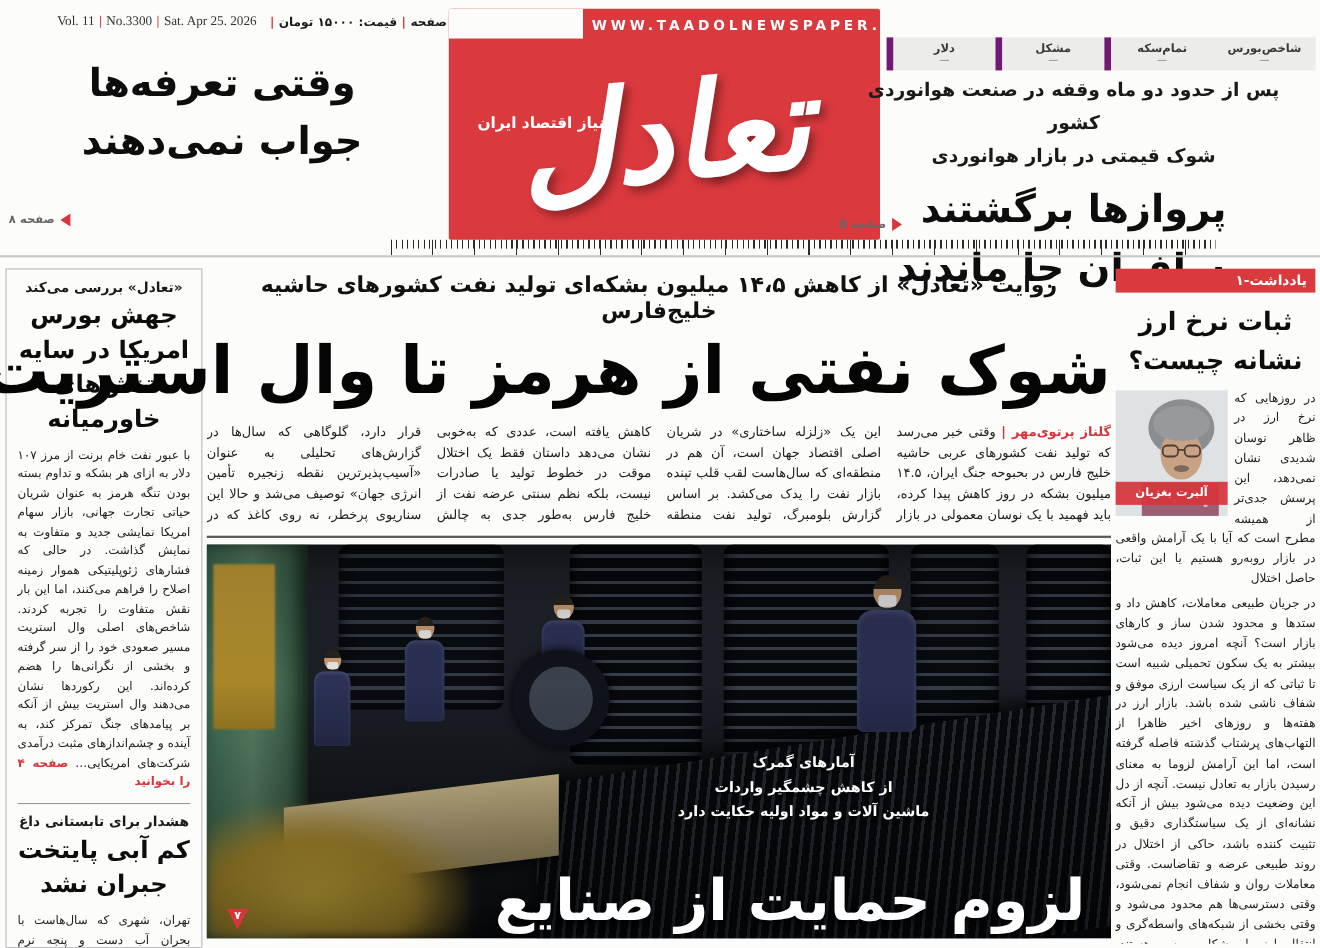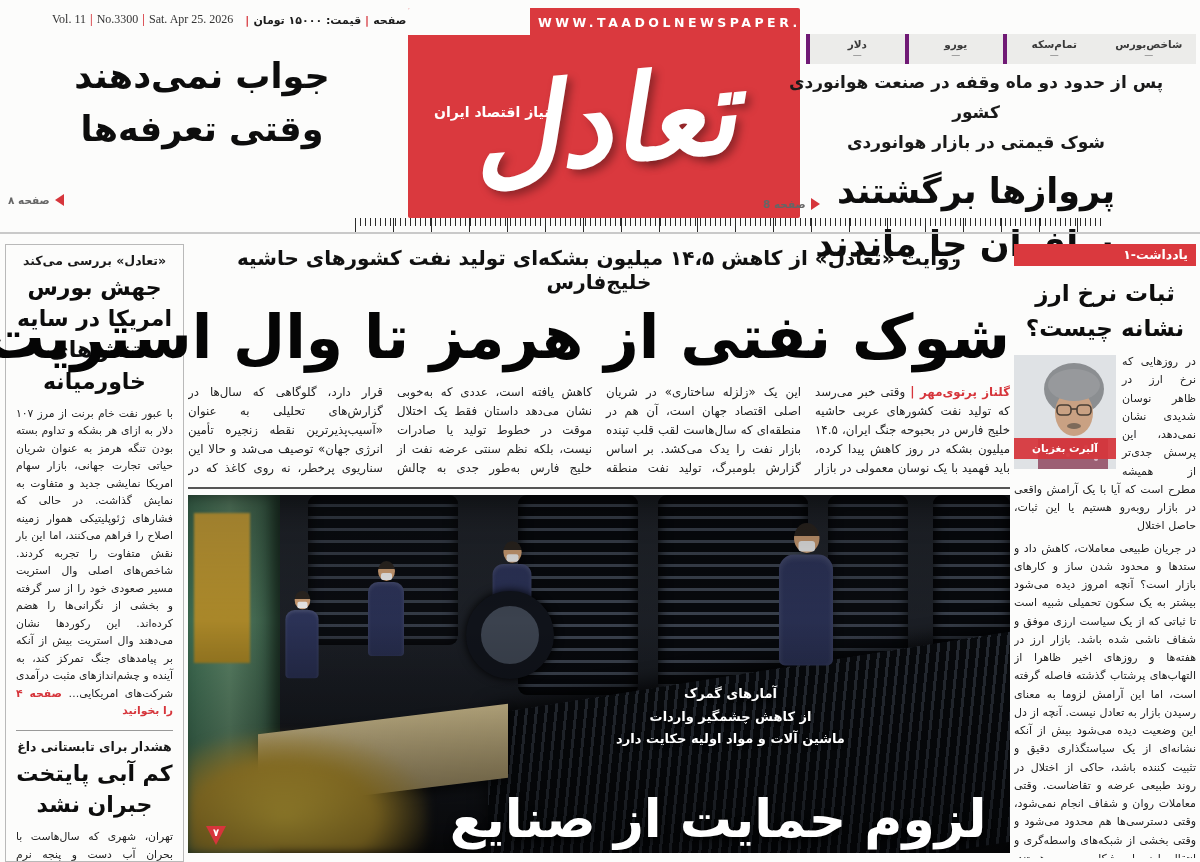--- a/index.html
+++ b/index.html
@@ -24,21 +24,21 @@
     text-shadow:4px 5px 8px rgba(0,0,0,.35);direction:rtl;}
   .logo-tagline{position:absolute;left:26px;top:96px;color:#fff;font-size:14px;font-weight:700;direction:rtl;letter-spacing:1px;}
   .ruler{position:absolute;left:355px;top:218px;width:750px;height:14px;
     background-image:
       repeating-linear-gradient(90deg,#2b2b2b 0 1px,transparent 1px 38px),
       repeating-linear-gradient(90deg,#2b2b2b 0 1px,transparent 1px 5px);
     background-size:100% 14px,100% 8px;background-repeat:no-repeat,repeat-x;background-position:0 0,0 0;}
 
   .market{position:absolute;left:806px;top:34px;width:390px;height:30px;background:#ececea;
     display:flex;flex-direction:row-reverse;align-items:stretch;direction:rtl;}
-  .market .mi{flex:1;display:flex;flex-direction:column;align-items:center;justify-content:center;line-height:1.15;border-left:4px solid #701a75;}
+  .market .mi{flex:1;display:flex;flex-direction:column;align-items:center;justify-content:center;line-height:1.15;border-left:6px solid #701a75;}
   .market .mi:last-child{border-left:none;}
   .market .mi .lbl{font-size:10.5px;font-weight:700;color:#3a3a3a;}
   .market .mi .val{font-size:9px;color:#777;}
 
   .topstory{position:absolute;text-align:center;direction:rtl;}
   .ts-left{left:0;top:42px;width:404px;}
   .ts-right{left:777px;top:68px;width:398px;}
   .ts-kicker{font-size:17px;font-weight:700;color:#1a1a1a;line-height:1.75;}
   .ts-head{font-size:35px;font-weight:900;color:#0d0d0d;line-height:1.5;margin-top:8px;letter-spacing:-.5px;}
   .page-ref{position:absolute;display:flex;align-items:flex-start;gap:5px;font-size:10.5px;color:#666;font-weight:700;direction:rtl;}
@@ -134,37 +134,37 @@
     <div class="logo-tagline">نیاز اقتصاد ایران</div>
   </div>
   <div class="ruler"></div>
 
   <div class="market">
     <div class="mi">
       <span class="lbl">دلار</span>
       <span class="val">—</span>
     </div>
     <div class="mi">
-      <span class="lbl">یورو</span>
+      <span class="lbl">مشکل</span>
       <span class="val">—</span>
     </div>
     <div class="mi">
       <span class="lbl">تمام‌سکه</span>
       <span class="val">—</span>
     </div>
     <div class="mi">
       <span class="lbl">شاخص‌بورس</span>
       <span class="val">—</span>
     </div>
   </div>
 
   <div class="topstory ts-left">
     <div class="ts-head">
+      <div>وقتی تعرفه‌ها</div>
       <div>جواب نمی‌دهند</div>
-      <div>وقتی تعرفه‌ها</div>
     </div>
     <div class="page-ref pr-left">
       <span class="tri tri-l"></span>
       <span>صفحه ۸</span>
     </div>
   </div>
 
   <div class="topstory ts-right">
     <div class="ts-kicker">
       <div>پس از حدود دو ماه وقفه در صنعت هوانوردی کشور</div>

